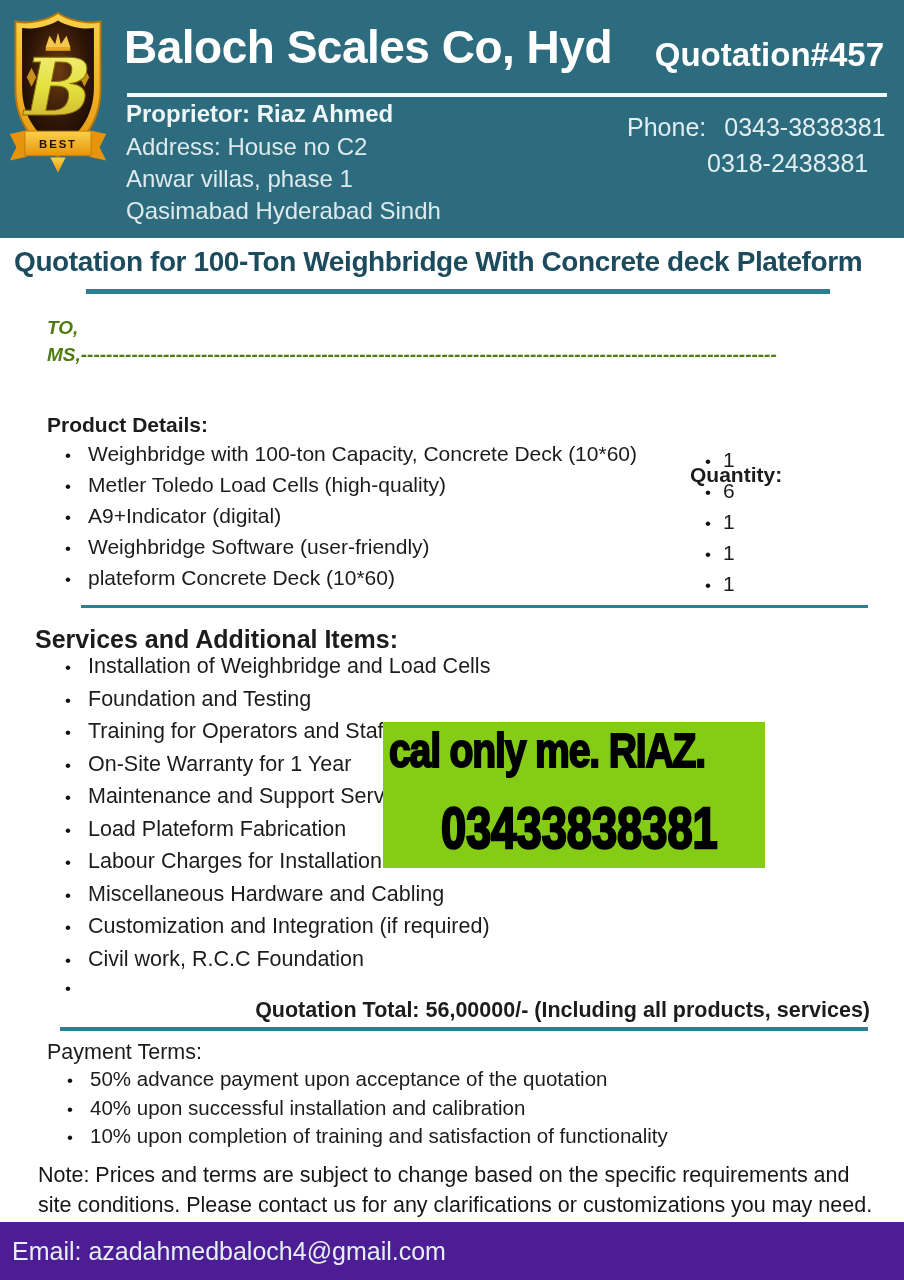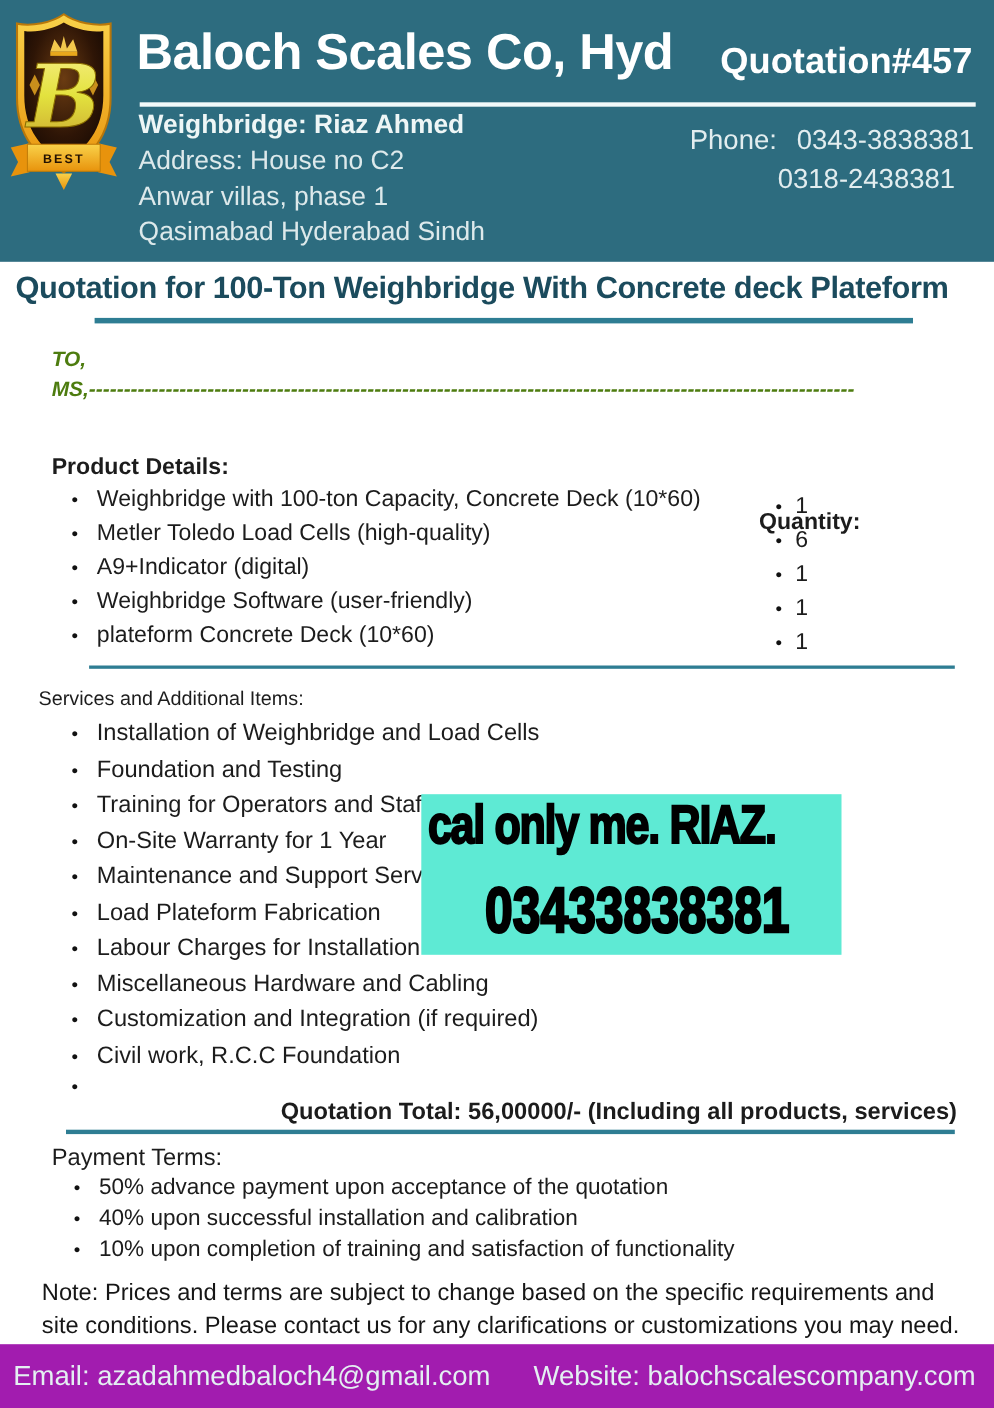--- a/index.html
+++ b/index.html
@@ -39,43 +39,43 @@
   .products-heading { position:absolute; left:47px; top:413px; font-size:21px; font-weight:bold; }
   .qty-heading { position:absolute; left:690px; top:427px; font-size:21px; font-weight:bold;margin-top:36px; }
   .products-list { position:absolute; left:65px; top:442px; }
   .products-list .li { height:31px; font-size:21px; }
   .qty-list { position:absolute; left:705px; top:448px; }
   .qty-list .li { height:31px; font-size:21px; }
   .qty-list .dot { width:18px; flex-basis:18px; }
 
   .sep1 { position:absolute; left:81px; top:605px; width:787px; height:3px; background:#2e7d93; }
 
-  .services-heading { position:absolute; left:35px; top:625px; font-size:18px; font-weight:normal; }
+  .services-heading { position:absolute; left:35px; top:625px; font-size:25px; font-weight:bold; }
   .services-list { position:absolute; left:65px; top:654px; }
   .services-list .li { height:32.5px; font-size:21.5px; }
 
   
-  .overlay-box { position:absolute; left:383px; top:722px; width:382px; height:146px; background:#5eead4; }
+  .overlay-box { position:absolute; left:383px; top:722px; width:382px; height:146px; background:#84cc16; }
   .overlay-line1 { position:absolute; left:6px; top:0px; font-size:49px; font-weight:bold; color:#000;
                    letter-spacing:-1.5px; white-space:nowrap; transform:scaleX(.8); transform-origin:0 0;
                    -webkit-text-stroke:2px #000; }
   .overlay-line2 { position:absolute; left:58px; top:72px; font-size:58px; font-weight:bold; color:#000;
                    white-space:nowrap; transform:scaleX(.78); transform-origin:0 0;
                    -webkit-text-stroke:2.5px #000; }
 
   
   .total-line { position:absolute; right:34px; top:998px; font-size:21.5px; font-weight:bold; white-space:nowrap; }
   .sep2 { position:absolute; left:60px; top:1027px; width:808px; height:4px; background:#2e7d93; }
   .payment-heading { position:absolute; left:47px; top:1040px; font-size:21.5px; }
   .payment-list { position:absolute; left:67px; top:1067px; }
   .payment-list .li { height:28.5px; font-size:20.5px; }
   .note { position:absolute; left:38px; top:1160px; width:840px; font-size:21.5px; line-height:30px; color:#161616; }
 
   
-  .footer { position:absolute; left:0; top:1222px; width:904px; height:58px; background:#a21caf; }
+  .footer { position:absolute; left:0; top:1222px; width:904px; height:58px; background:#4c1d95; }
   .footer-email { position:absolute; left:12px; top:15px; font-size:25px; color:#e4f0f2; white-space:nowrap; }
   .footer-website { position:absolute; left:485px; top:15px; font-size:25px; color:#e4f0f2; white-space:nowrap; }
 </style>
 </head>
 <body>
 
 <div class="page">
 
   <div class="header">
 
@@ -112,21 +112,21 @@
         <polygon points="106,132 88,128 88,156 106,160 99,146" fill="#e8930c"></polygon>
         <rect x="20" y="129" width="70" height="26" fill="url(#gold)" stroke="#c07c08" stroke-width="1"></rect>
         <text x="55" y="147" font-size="12" font-weight="bold" text-anchor="middle" fill="#241200" letter-spacing="2" font-family="Liberation Sans, sans-serif">BEST</text>
         <polygon points="47,157 63,157 55,173" fill="url(#gold)"></polygon>
       </g>
     </svg>
 
     <div class="company-name">Baloch Scales Co, Hyd</div>
     <div class="quote-no">Quotation#457</div>
     <div class="header-rule"></div>
-    <div class="proprietor">Weighbridge: Riaz Ahmed</div>
+    <div class="proprietor">Proprietor: Riaz Ahmed</div>
     <div class="addr addr1">Address: House no C2</div>
     <div class="addr addr2">Anwar villas, phase 1</div>
     <div class="addr addr3">Qasimabad Hyderabad Sindh</div>
 
     <div class="phone-block">
       <div><span class="phone-label">Phone:</span><span>0343-3838381</span></div>
       <div class="phone-row2">0318-2438381</div>
     </div>
   </div>
 
@@ -257,16 +257,15 @@
     <div class="li">
         <span class="dot">•</span>
         <span>10% upon completion of training and satisfaction of functionality</span>
       </div>
   </div>
 
   <div class="note">Note: Prices and terms are subject to change based on the specific requirements and site conditions. Please contact us for any clarifications or customizations you may need.</div>
 
   <div class="footer">
     <div class="footer-email">Email: azadahmedbaloch4@gmail.com</div>
-    <div class="footer-website">Website: balochscalescompany.com</div>
   </div>
 
 </div>
 
 </body></html>

